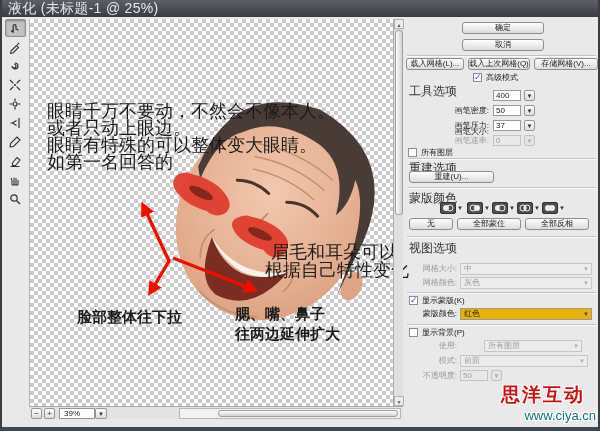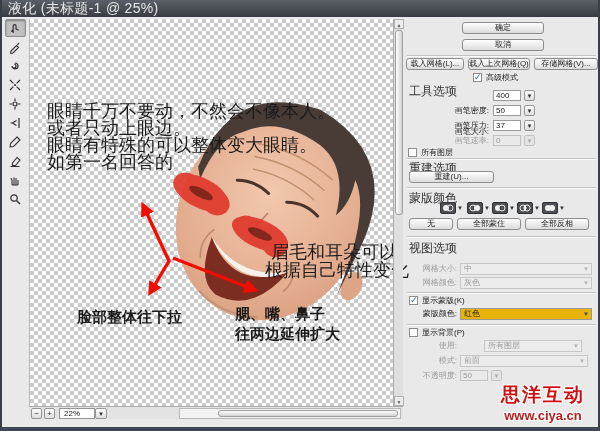--- a/index.html
+++ b/index.html
@@ -62,22 +62,22 @@
   .combo{position:absolute;height:12px;background:#eab308;border:1px solid #9a9a9a;line-height:10px;padding-left:3px;color:#222;}
   .combo .caret{position:absolute;right:2px;top:0;font-size:6px;color:#444;line-height:11px;}
   .combo.dis{background:#ececec;border-color:#c6c6c6;color:#9b9b9b;}
   .combo.dis .caret{color:#b0b0b0;}
   .maskop{position:absolute;top:0;width:16px;height:12px;background:#4d4f52;border:1px solid #2f3134;border-radius:2px;}
   .mcaret{position:absolute;top:3px;font-size:6px;color:#333;}
   
   .watermark{position:absolute;left:488px;top:382px;width:106px;text-align:center;pointer-events:none;}
   .wm1{font-size:19px;font-weight:900;color:#cf1010;letter-spacing:2px;
     text-shadow:-1px -1px 0 #fff,1px -1px 0 #fff,-1px 1px 0 #fff,1px 1px 0 #fff;}
-  .wm2{font-size:13px;font-weight:700;color:#b91c1c;
-    text-shadow:-1px -1px 0 #fff,1px -1px 0 #fff,-1px 1px 0 #fff,1px 1px 0 #fff;}
+  .wm2{font-size:13px;font-weight:400;color:#0f766e;
+    text-shadow:-1px -1px 0 #fff,1px -1px 0 #fff,-1px 1px 0 #fff,1px 1px 0 #fff;text-align:right;}
 </style>
 </head>
 <body>
 
 <div class="window">
 
   <div class="titlebar">
     <span>液化 (未标题-1 @ 25%)</span>
   </div>
 
@@ -196,21 +196,21 @@
 
   <div class="vscroll">
     <div class="varrow">▲</div>
     <div class="vthumb"></div>
     <div class="varrow dn">▼</div>
   </div>
 
   <div class="hstrip">
     <div class="zbtn" style="left:2px;">−</div>
     <div class="zbtn" style="left:15px;">+</div>
-    <div class="zoomcombo">22%</div>
+    <div class="zoomcombo">39%</div>
     <div class="zoomarrow">▼</div>
     <div class="htrack">
       <div class="hthumb"></div>
     </div>
   </div>
 
   <div class="panel">
     <div class="btn" style="left:57px;width:82px;top:3px;">确定</div>
     <div class="btn" style="left:57px;width:82px;top:20px;">取消</div>
     <div class="sep" style="top:36px;"></div>

